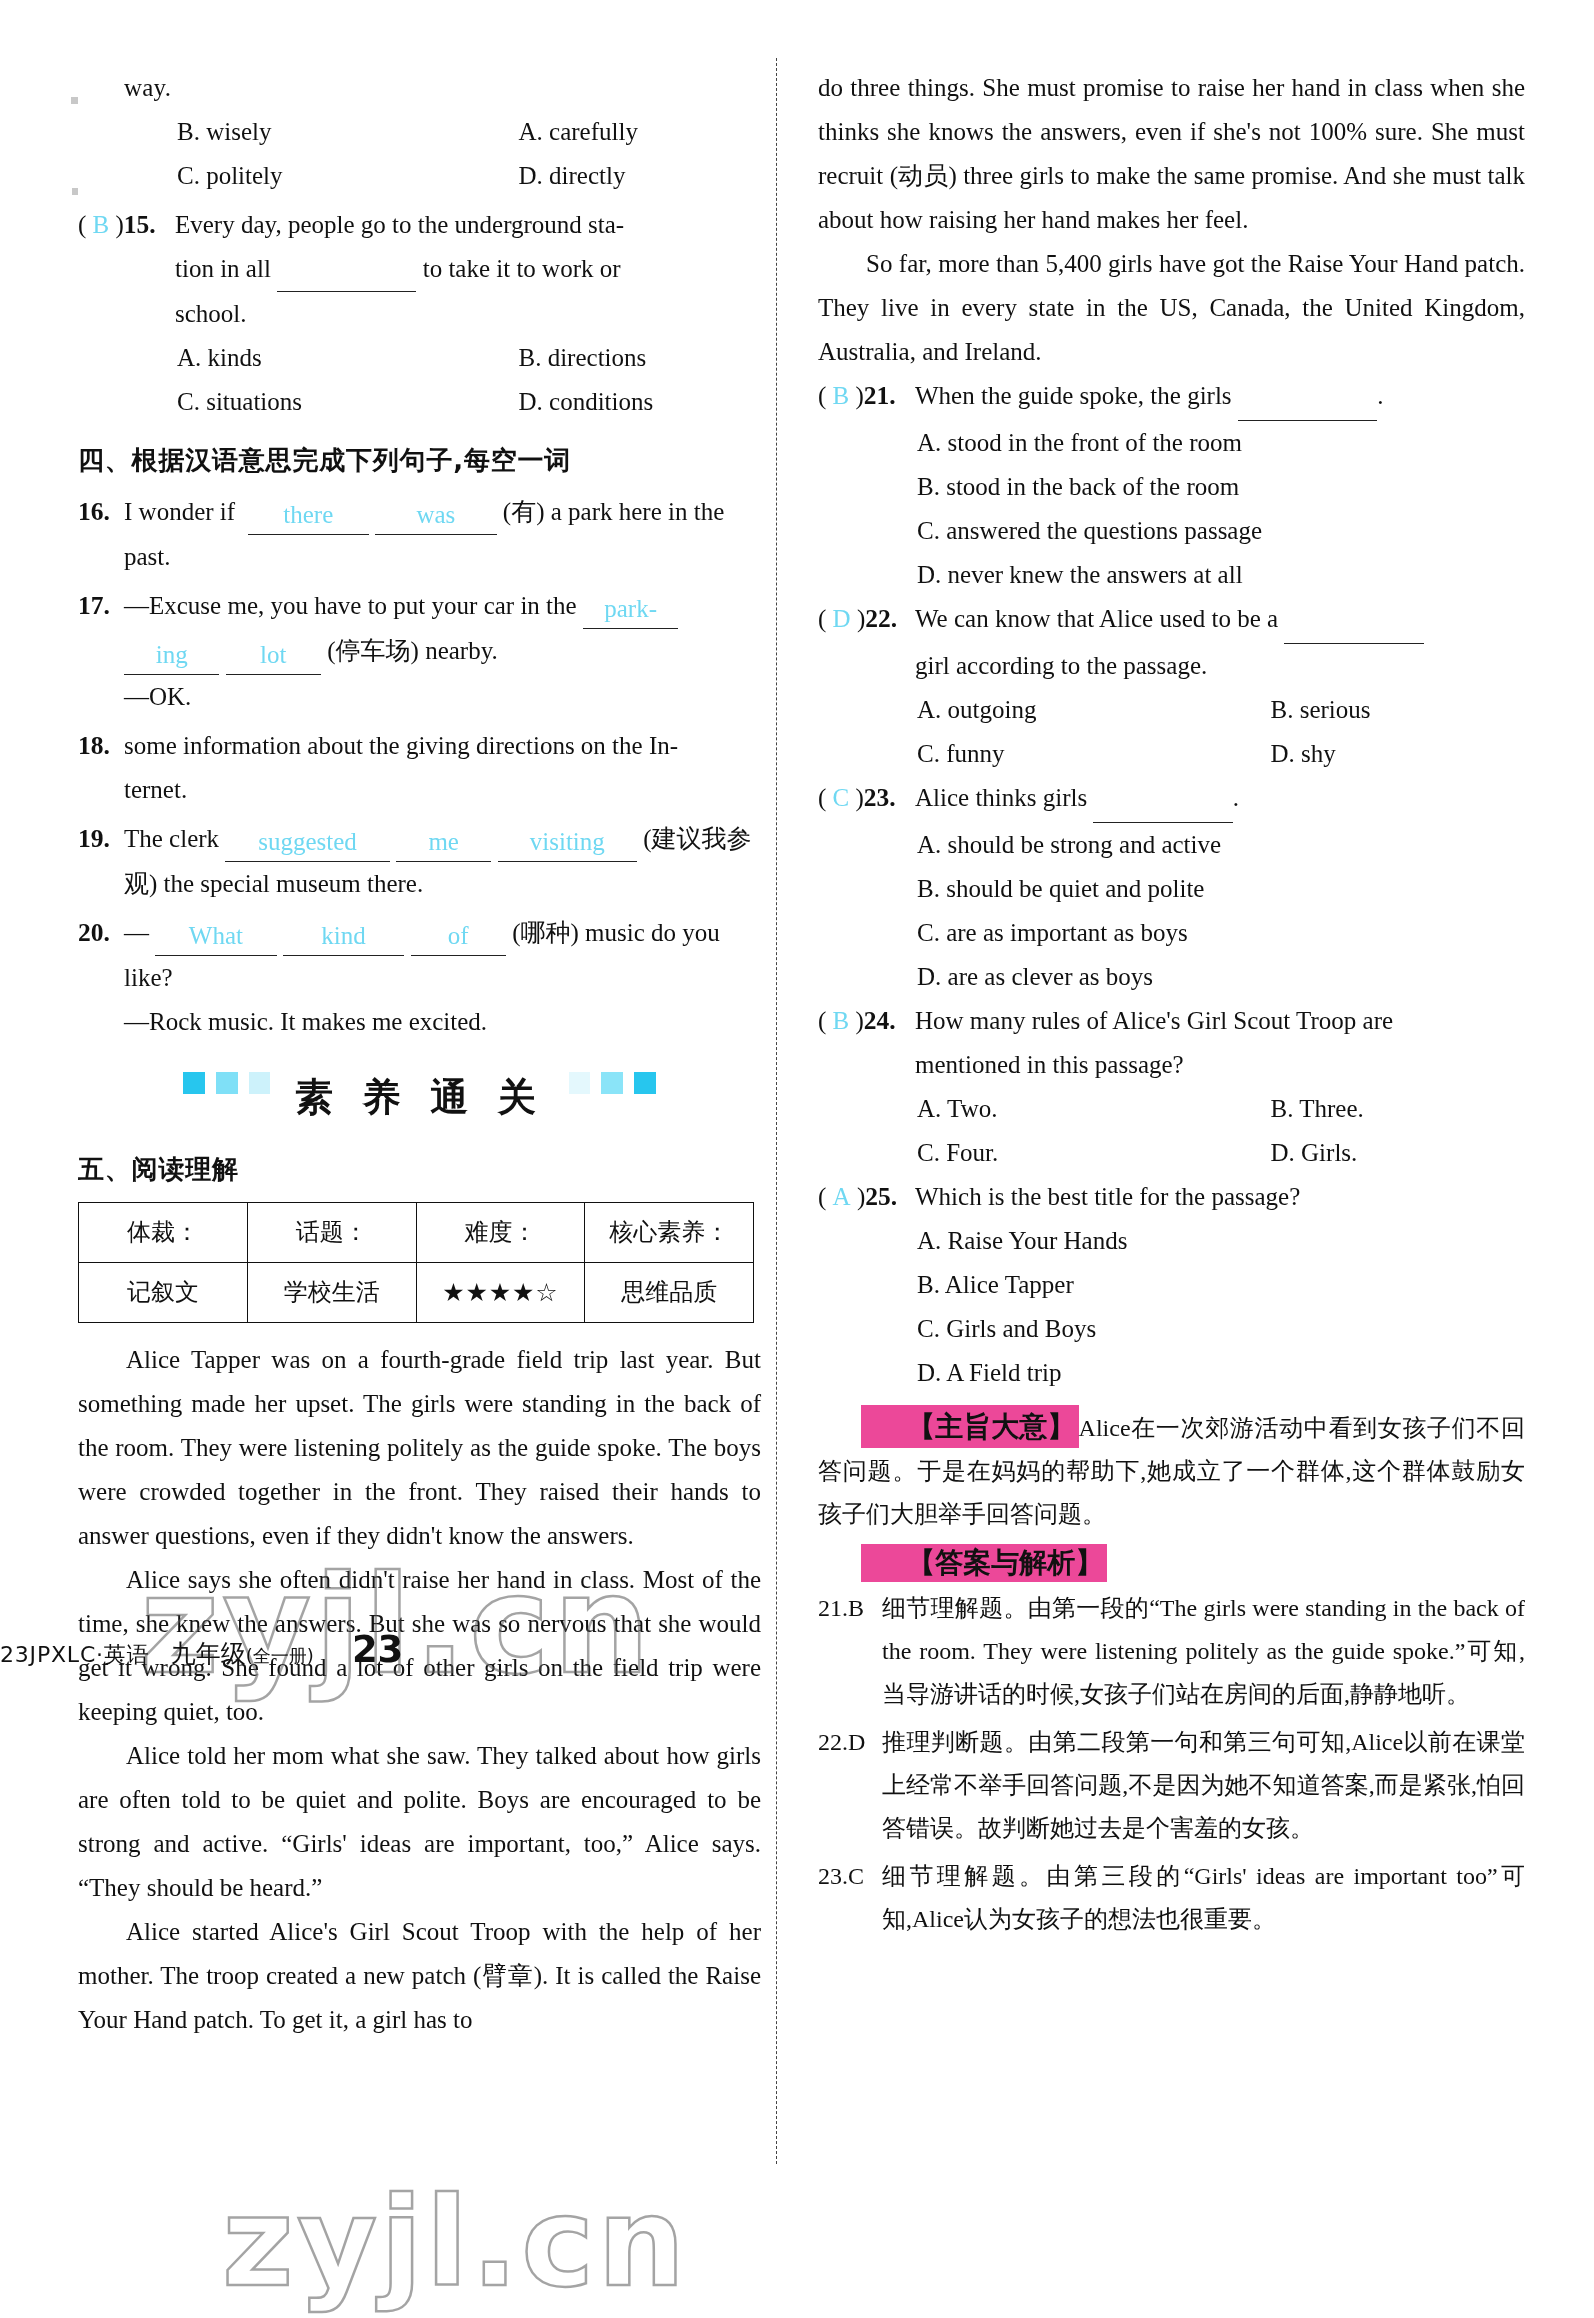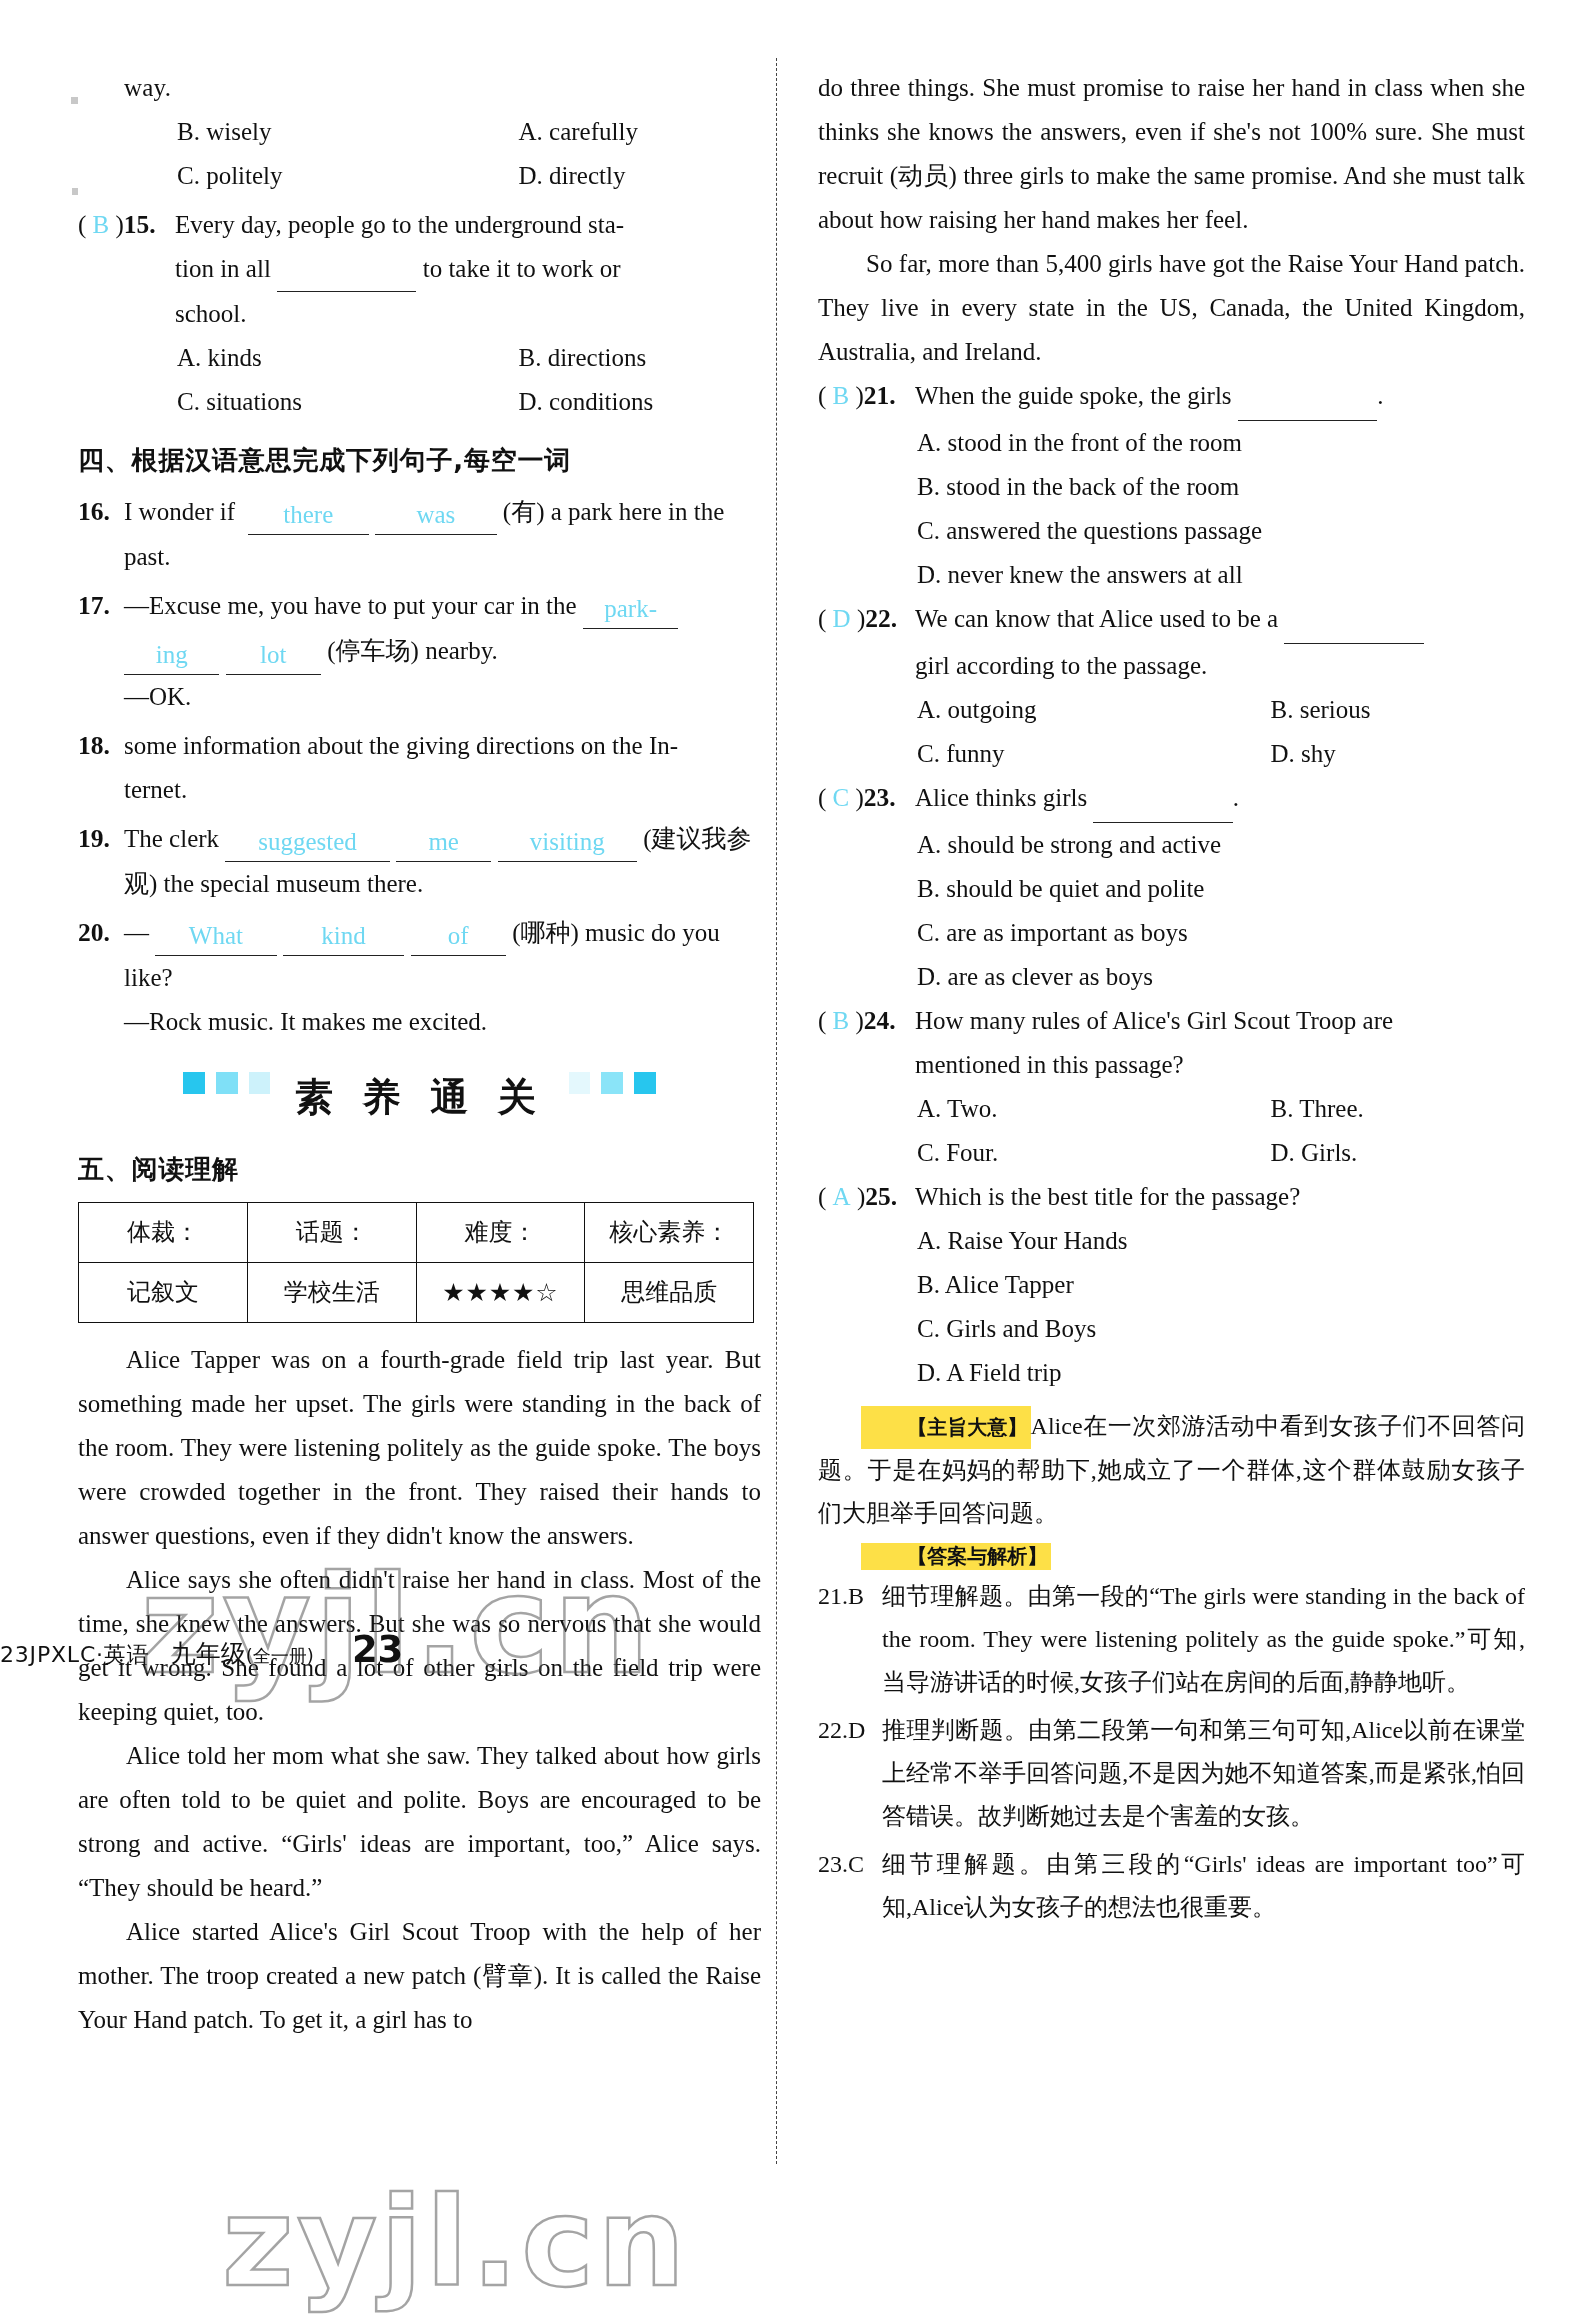--- a/index.html
+++ b/index.html
@@ -109,23 +109,23 @@
     font-family:"DejaVu Sans","Liberation Sans",sans-serif;
   }
   table.info .stars{font-size:25px;letter-spacing:0.8px;}
 
   
   .para{font-size:25px;line-height:44px;text-indent:48px;text-align:justify;}
   .para.noind{text-indent:0;}
 
   
   .tag{
-    display:inline-block;background:#fde047;color:#111;
-    font-family:"DejaVu Sans","Liberation Sans",sans-serif;
-    font-weight:bold;font-size:20px;padding:0 3.3px;
+    display:inline-block;background:#ec4899;color:#111;
+    font-family:"DejaVu Sans","Liberation Sans",sans-serif;
+    font-weight:bold;font-size:28px;padding:0 3.3px;
   }
   .cn{font-size:24px;line-height:43px;text-align:justify;}
   .ans-item{display:flex;margin-top:5px;}
   .ans-item .k{flex:0 0 64px;font-size:24px;line-height:43px;}
   .ans-item .v{flex:1;font-size:24px;line-height:43px;text-align:justify;}
 
   
   .footer{
     position:absolute;left:0;bottom:43px;width:1594px;
     display:flex;justify-content:flex-start;align-items:baseline;

